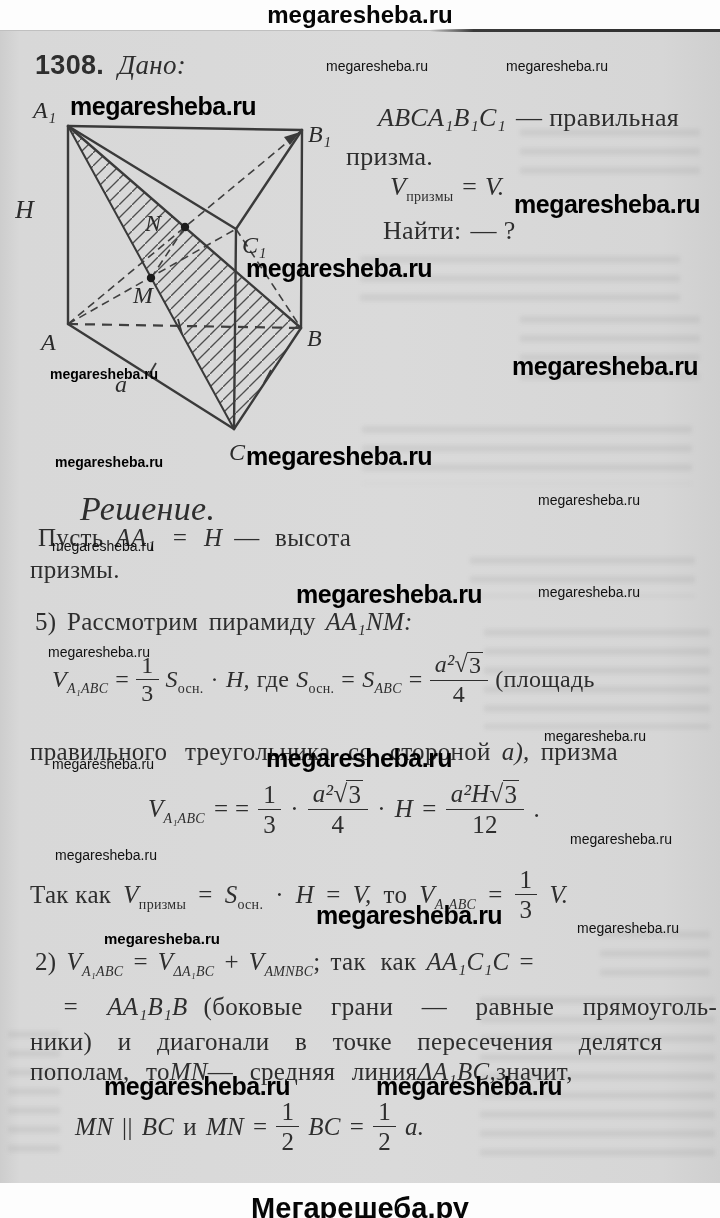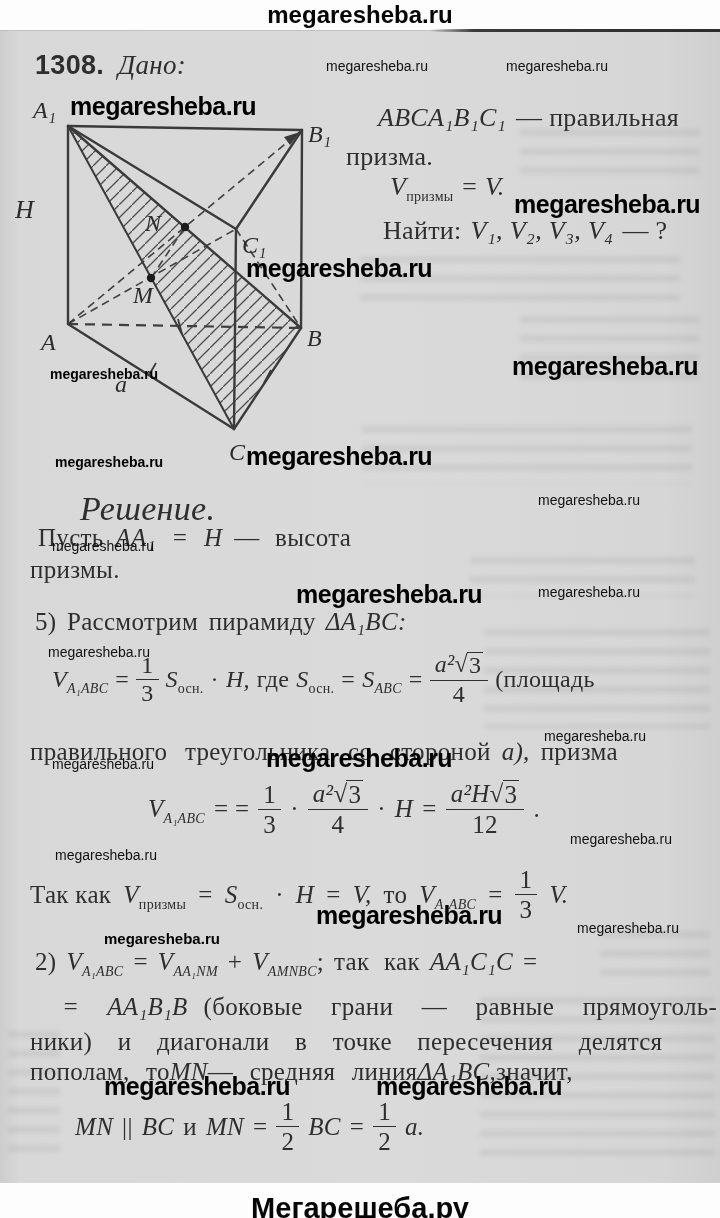--- a/index.html
+++ b/index.html
@@ -141,40 +141,39 @@
   </span>
 </div>
 <div class="txt" style="left:346px;top:142px;font-size:26px">призма.</div>
 <div class="txt" style="left:390px;top:172px;font-size:26px">
   <span class="vg"><span class="mi">V</span><sub class="sr">призмы</sub></span>
   <span class="mi">= V.</span>
 </div>
 <div class="txt" style="left:383px;top:216px;font-size:26px">
   <span class="row" style="gap:9px">
     <span>Найти:</span>
-    <span class="mi">V₁, V₂, V₃, V₄</span>
     <span>— ?</span>
   </span>
 </div>
 
 <div class="txt it" style="left:80px;top:490px;font-size:34px">Решение.</div>
 
 <div class="txt" style="left:38px;top:524px;word-spacing:9px">
   <span class="row" style="gap:12px">
     <span>Пусть</span>
     <span class="mi">AA₁ = H</span>
     <span>— высота</span>
   </span>
 </div>
 <div class="txt" style="left:30px;top:556px">призмы.</div>
 
 <div class="txt" style="left:35px;top:608px;word-spacing:4px">
   <span class="row" style="gap:10px">
     <span>5) Рассмотрим пирамиду</span>
-    <span class="mi">ΔA₁BC:</span>
+    <span class="mi">AA₁NM:</span>
   </span>
 </div>
 
 <div class="fline" style="left:52px;top:652px;gap:7px">
   <span class="vg"><span class="mi">V</span><sub class="si">A₁ABC</sub></span>
   <span>=</span>
   <span class="frac">
       <span class="num">1</span>
       <span class="den">3</span>
     </span>
@@ -248,21 +247,21 @@
       <span class="num">1</span>
       <span class="den">3</span>
     </span>
   <span class="mi">V.</span>
 </div>
 
 <div class="fline" style="left:35px;top:948px;gap:10px;font-size:25px">
   <span>2)</span>
   <span class="vg"><span class="mi">V</span><sub class="si">A₁ABC</sub></span>
   <span>=</span>
-  <span class="vg"><span class="mi">V</span><sub class="si">AA₁NM</sub></span>
+  <span class="vg"><span class="mi">V</span><sub class="si">ΔA₁BC</sub></span>
   <span>+</span>
   <span class="vg"><span class="mi">V</span><sub class="si">AMNBC</sub><span>;</span></span>
   <span style="word-spacing:8px">так как</span>
   <span class="mi">AA₁C₁C</span>
   <span>=</span>
 </div>
 
 <div class="txt" style="left:62px;top:993px;word-spacing:22px">
   <span class="row" style="gap:16px">
     <span class="mi">= AA₁B₁B</span>

